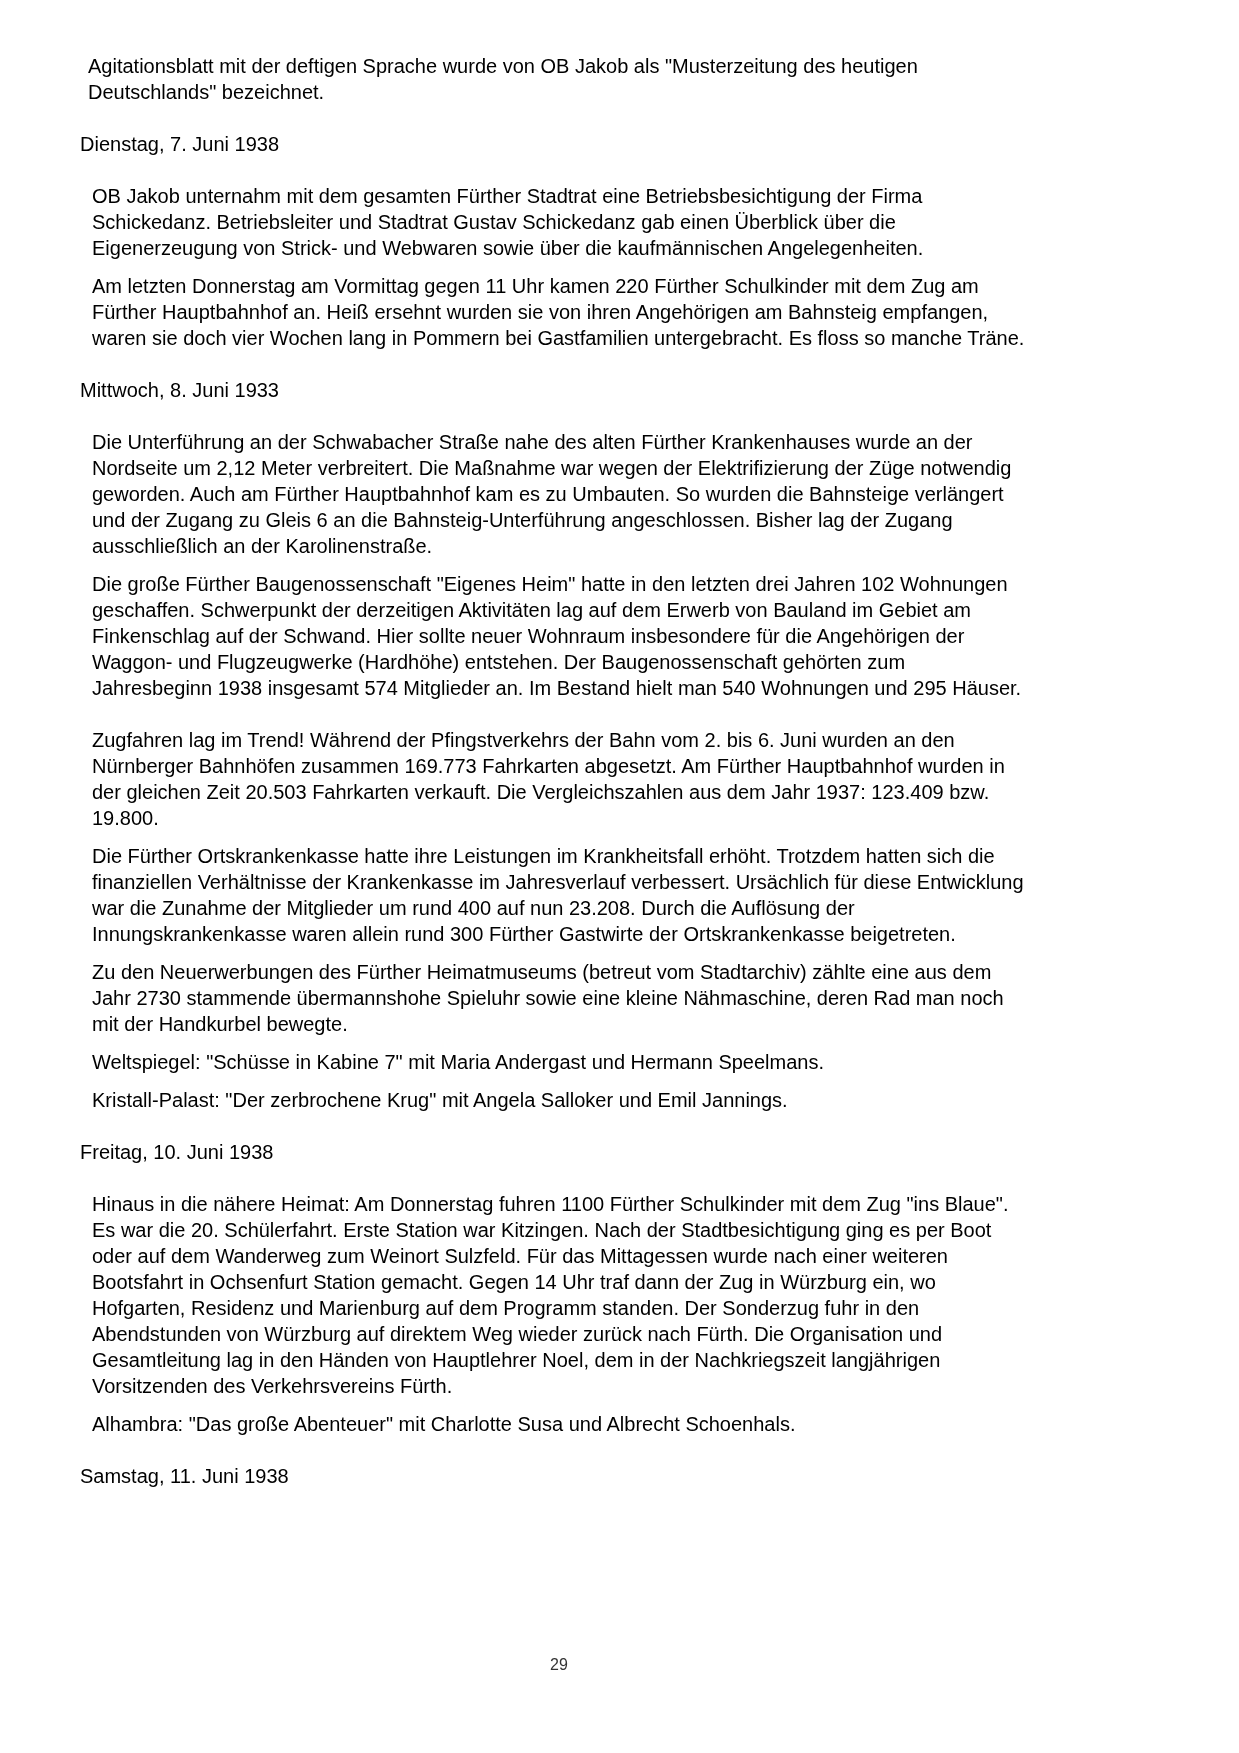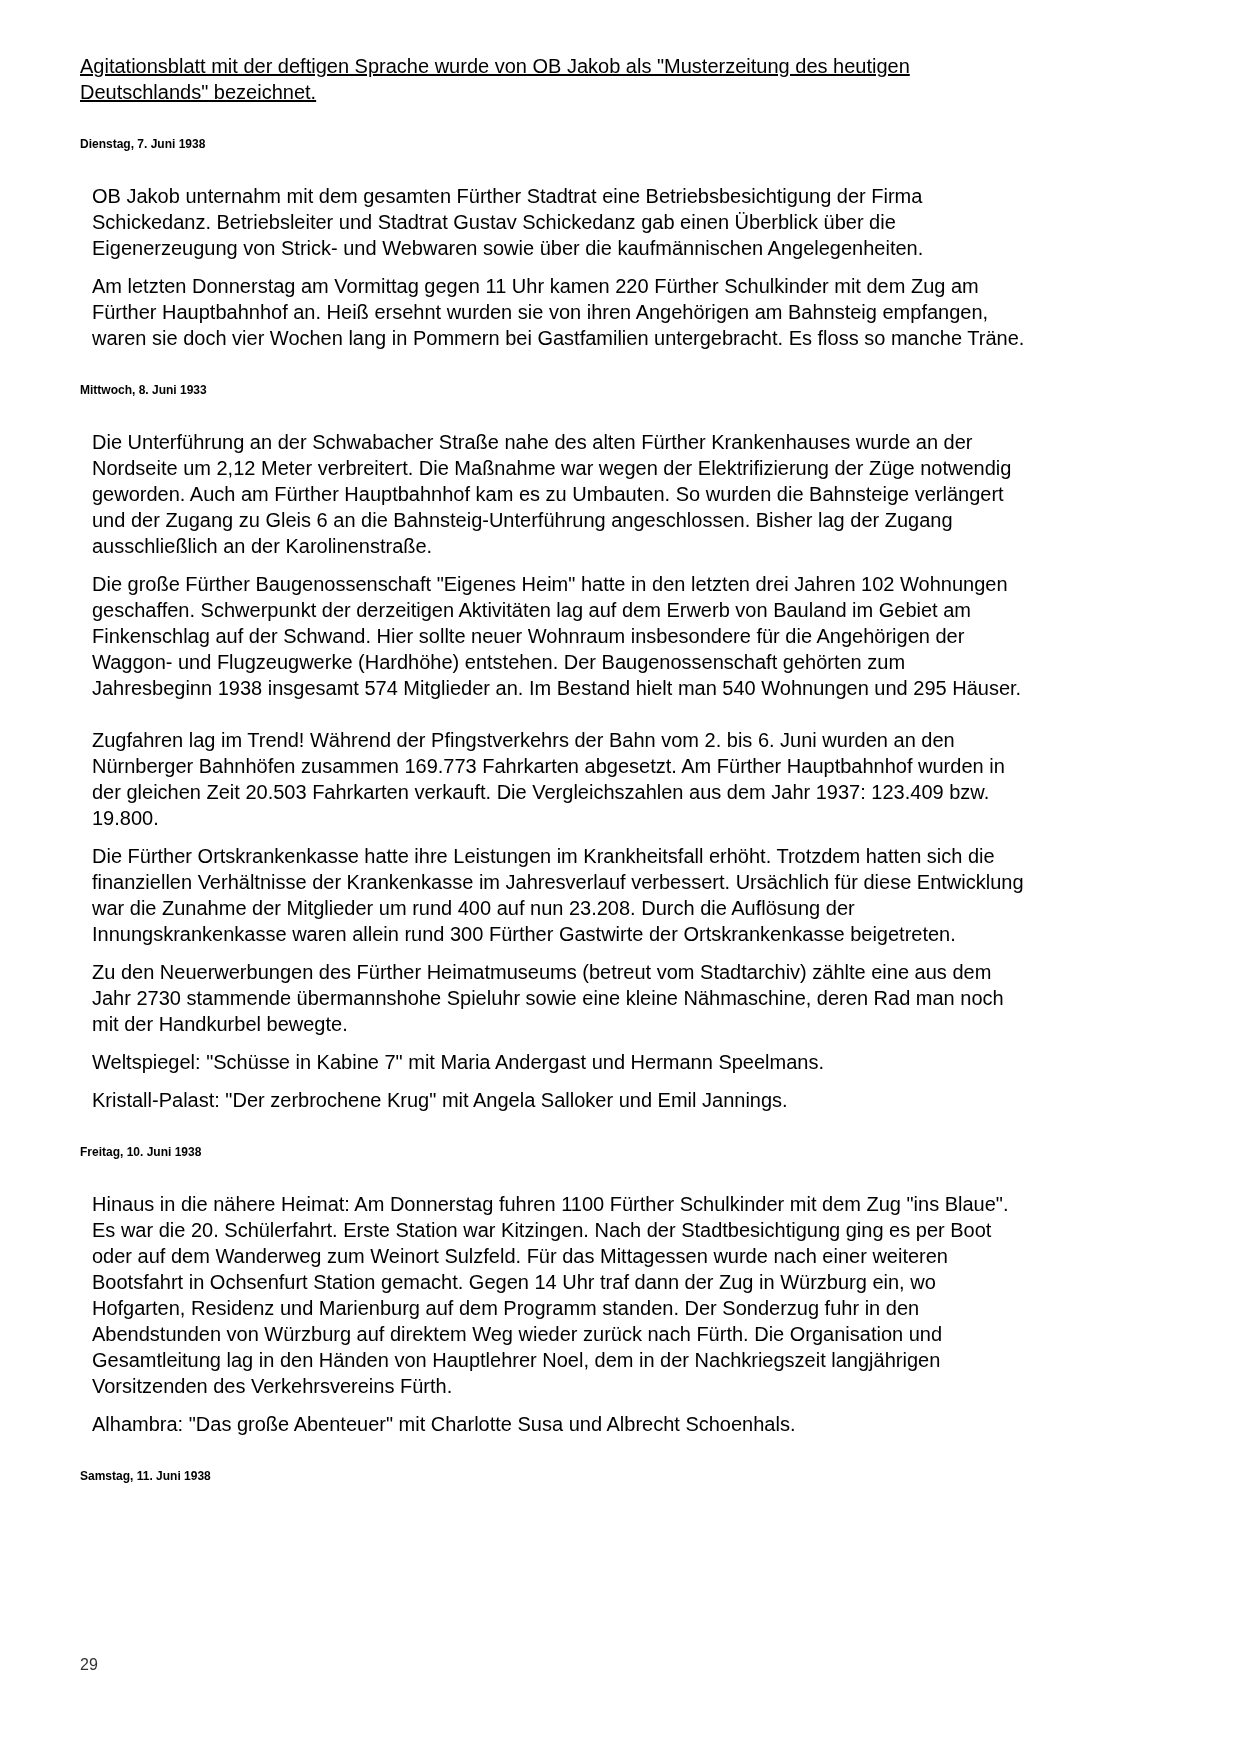--- a/index.html
+++ b/index.html
@@ -22,39 +22,38 @@
     width: 958px;
     font-size: 20px;
     line-height: 26px;
     text-align: left;
   }
   .para {
     margin: 12px;
     padding: 0;
   }
   .intro {
-    margin: 0 0 26px 0;
-    text-decoration: underline;
+    margin: 0 0 26px 8px;
   }
   .sec {
     margin: 0 0 26px 0;
   }
   .heading {
-    font-size: 12px;
+    font-size: 20px;
     line-height: 26px;
-    font-weight: bold;
+    font-weight: normal;
     margin: 0 0 26px 0;
     padding: 0;
   }
   .page-number {
     position: absolute;
     top: 1655px;
     left: 80px;
     width: 958px;
-    text-align: left;
+    text-align: center;
     font-size: 16px;
     line-height: 20px;
     color: #333333;
   }
 </style>
 </head>
 <body>
 
 <div class="doc">
 

